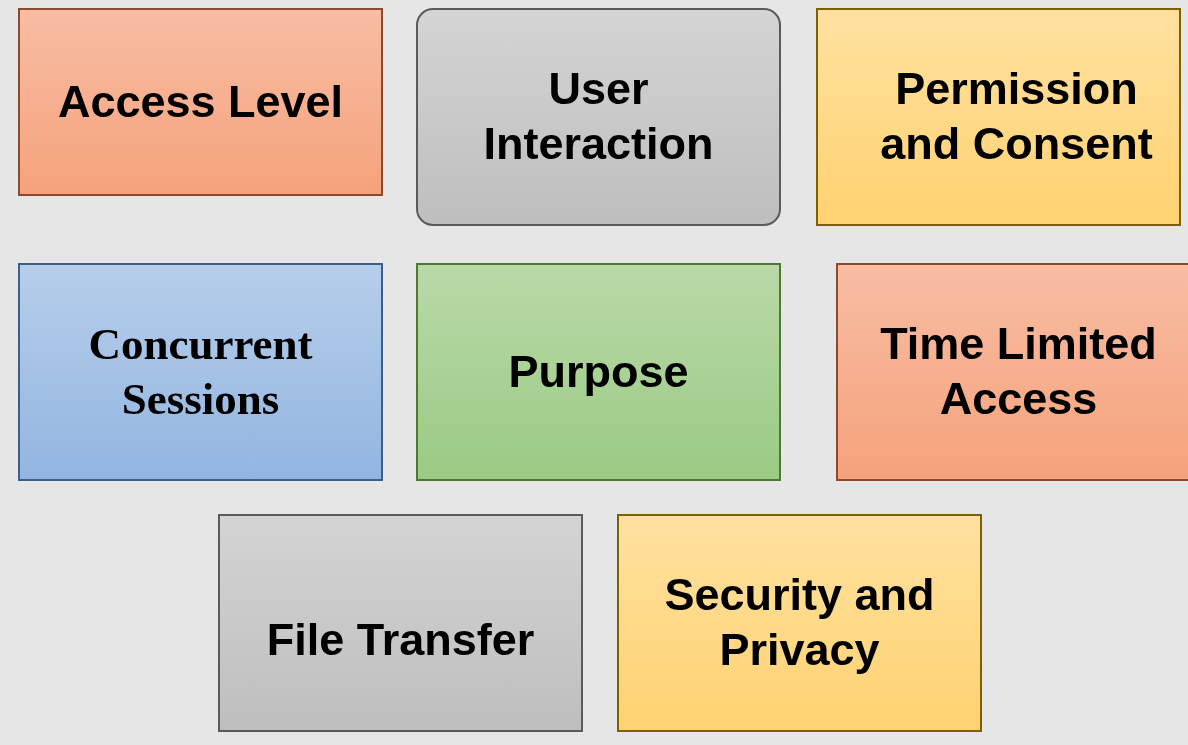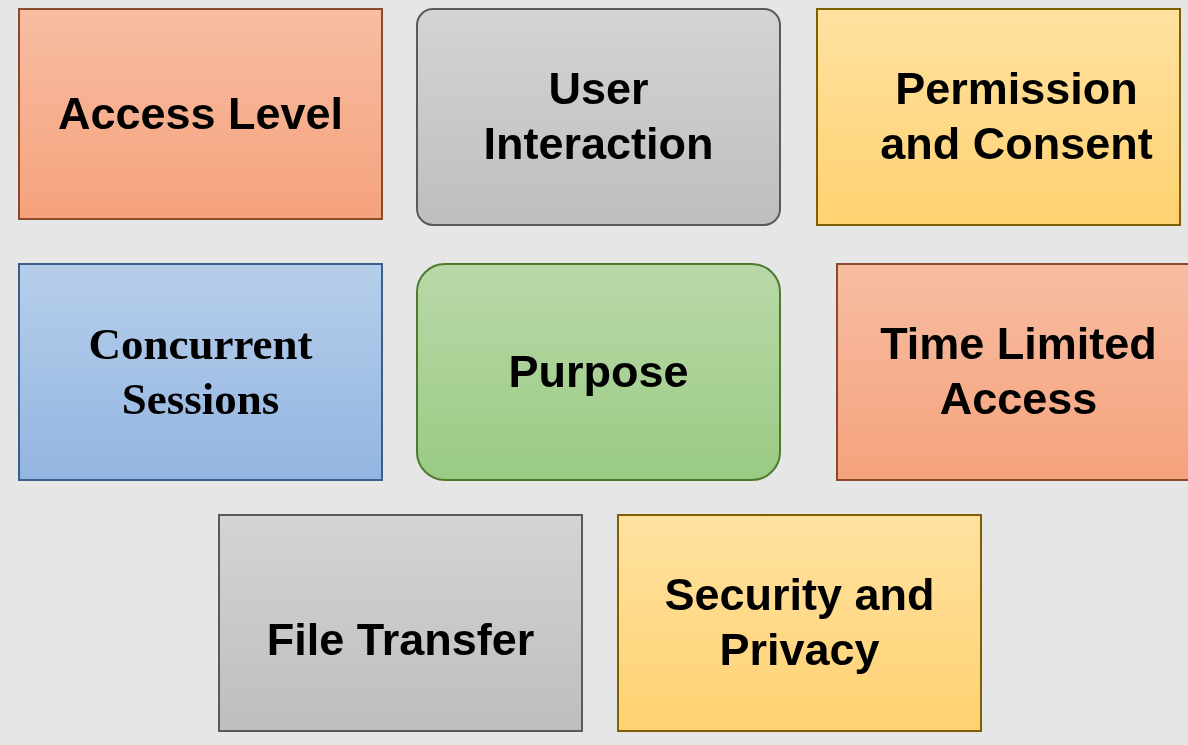--- a/index.html
+++ b/index.html
@@ -28,21 +28,21 @@
   }
   .shape .label {
     font-weight: 700;
     font-size: 45px;
     line-height: 1.22;
     color: #000000;
     white-space: pre-line;
     letter-spacing: 0px;
   }
   
-  .pos0 { left: 18px;  top: 8px;   width: 365px; height: 212px; }
+  .pos0 { left: 18px;  top: 8px;   width: 365px; height: 188px; }
   .pos1 { left: 416px; top: 8px;   width: 365px; height: 218px; border-radius: 17px; }
   .pos2 { left: 816px; top: 8px;   width: 365px; height: 218px; }
   .pos3 { left: 18px;  top: 263px; width: 365px; height: 218px; }
   .pos4 { left: 416px; top: 263px; width: 365px; height: 218px; }
   .pos5 { left: 816px; top: 263px; width: 365px; height: 218px; }
   .pos6 { left: 218px; top: 514px; width: 365px; height: 218px; }
   .pos7 { left: 617px; top: 514px; width: 365px; height: 218px; }
 </style>
 </head>
 <body style="background: rgb(231, 230, 230);">
@@ -61,21 +61,21 @@
   <div class="shape pos2" style="background: linear-gradient(rgb(255, 225, 160), rgb(255, 210, 113)); border-color: rgb(127, 96, 0); padding-left: 36px;">
     <div class="label" style="color: rgb(0, 0, 0);">Permission
 and Consent</div>
   </div>
 
   <div class="shape pos3" style="background: linear-gradient(rgb(182, 206, 234), rgb(147, 181, 225)); border-color: rgb(58, 95, 139); font-family: Liberation Serif, serif;">
     <div class="label" style="color: rgb(0, 0, 0);">Concurrent
 Sessions</div>
   </div>
 
-  <div class="shape pos4" style="background: linear-gradient(rgb(186, 216, 168), rgb(154, 203, 132)); border-color: rgb(78, 122, 48); border-radius: 29px;">
+  <div class="shape pos4" style="background: linear-gradient(rgb(186, 216, 168), rgb(154, 203, 132)); border-color: rgb(78, 122, 48);">
     <div class="label" style="color: rgb(0, 0, 0);">Purpose</div>
   </div>
 
   <div class="shape pos5" style="background: linear-gradient(rgb(248, 189, 163), rgb(245, 162, 124)); border-color: rgb(138, 74, 43); margin-left: 20px;">
     <div class="label" style="color: rgb(0, 0, 0);">Time Limited
 Access</div>
   </div>
 
   <div class="shape pos6" style="background: linear-gradient(rgb(213, 212, 212), rgb(191, 190, 190)); border-color: rgb(90, 90, 90);">
     <div class="label" style="color: rgb(0, 0, 0); margin-top: 34px;">File Transfer</div>

